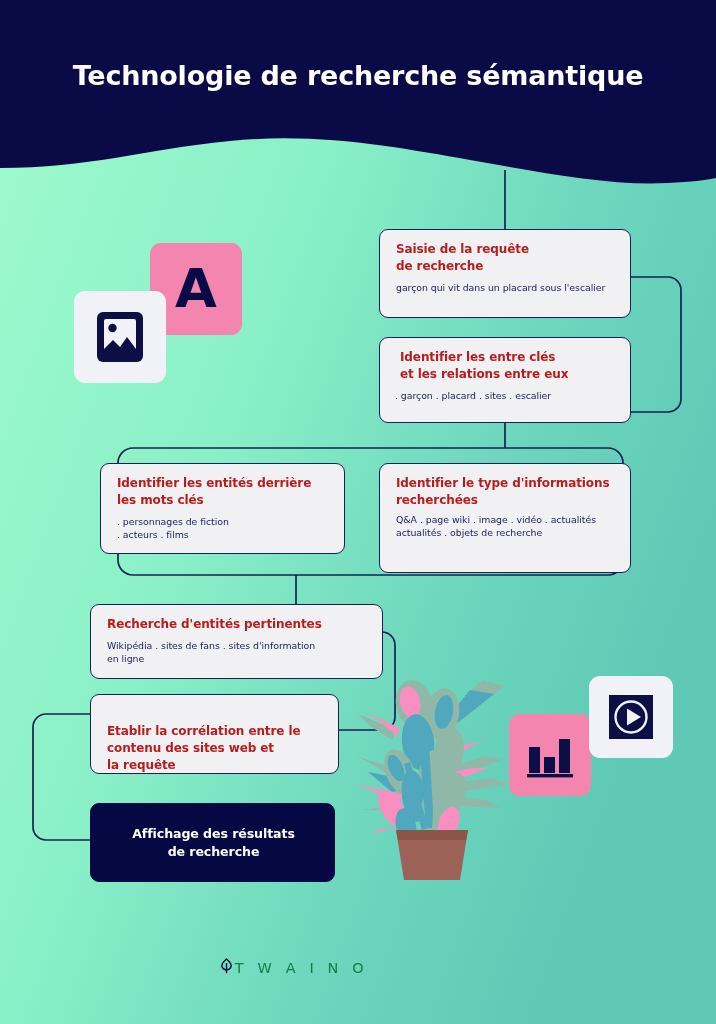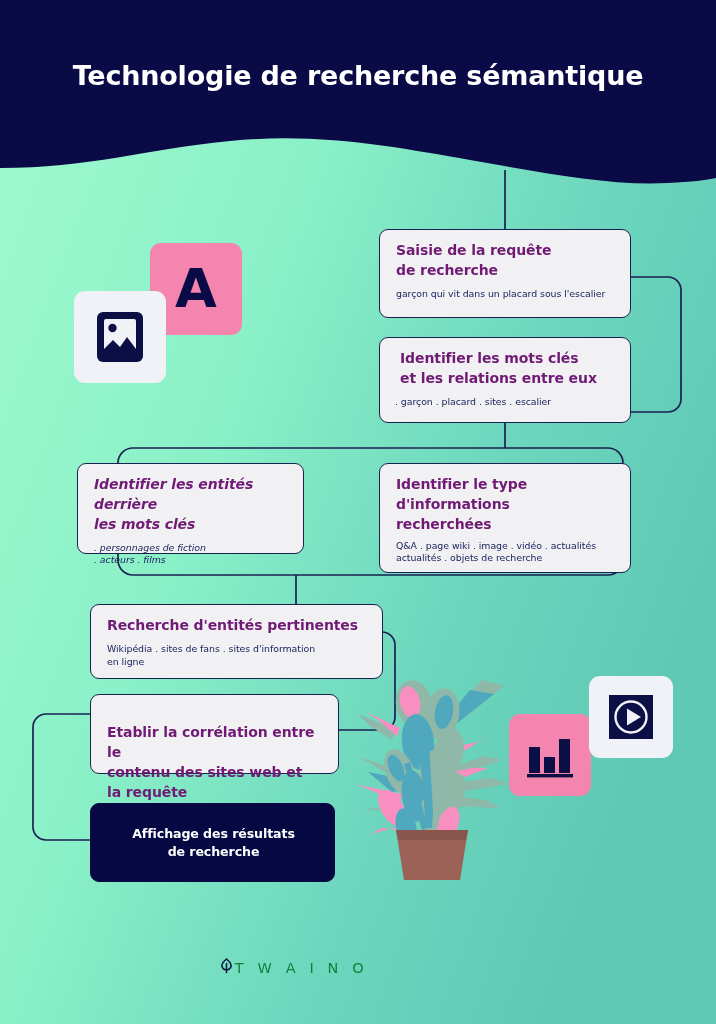--- a/index.html
+++ b/index.html
@@ -71,22 +71,22 @@
   .flow-box {
     position: absolute;
     box-sizing: border-box;
     background: #f1f1f3;
     border: 1.6px solid #192152;
     border-radius: 9px;
     z-index: 6;
     padding: 11px 14px 10px 16px;
   }
   .flow-box .fb-title {
-    color: #701a75;
-    font-size: 14px;
+    color: #b91c1c;
+    font-size: 12px;
     font-weight: bold;
     line-height: 1.42;
     letter-spacing: -0.1px;
   }
   .flow-box .fb-sub {
     color: #1d2560;
     font-size: 9.4px;
     font-weight: normal;
     line-height: 1.35;
     margin-top: 7px;
@@ -248,29 +248,29 @@
       <div>Saisie de la requête</div>
       <div>de recherche</div>
     </div>
     <div class="fb-sub">
       <div>garçon qui vit dans un placard sous l'escalier</div>
     </div>
   </div>
 
   <div class="flow-box" style="left:379px; top:337px; width:252px; height:86px; padding-left:20px;">
     <div class="fb-title">
-      <div>Identifier les mots clés</div>
+      <div>Identifier les entre clés</div>
       <div>et les relations entre eux</div>
     </div>
     <div class="fb-sub" style="margin-left:-5px;">
       <div>. garçon . placard . sites . escalier</div>
     </div>
   </div>
 
-  <div class="flow-box" style="left:77px; top:463px; width:227px; height:91px;font-style:italic;">
+  <div class="flow-box" style="left:100px; top:463px; width:245px; height:91px;">
     <div class="fb-title">
       <div>Identifier les entités derrière</div>
       <div>les mots clés</div>
     </div>
     <div class="fb-sub">
       <div>. personnages de fiction</div>
       <div>. acteurs . films</div>
     </div>
   </div>
 

